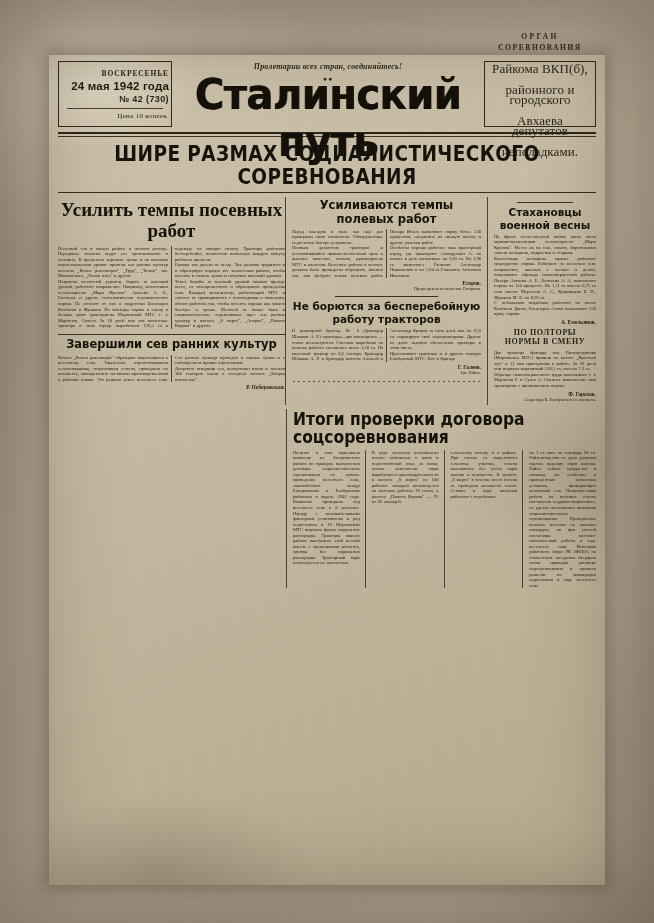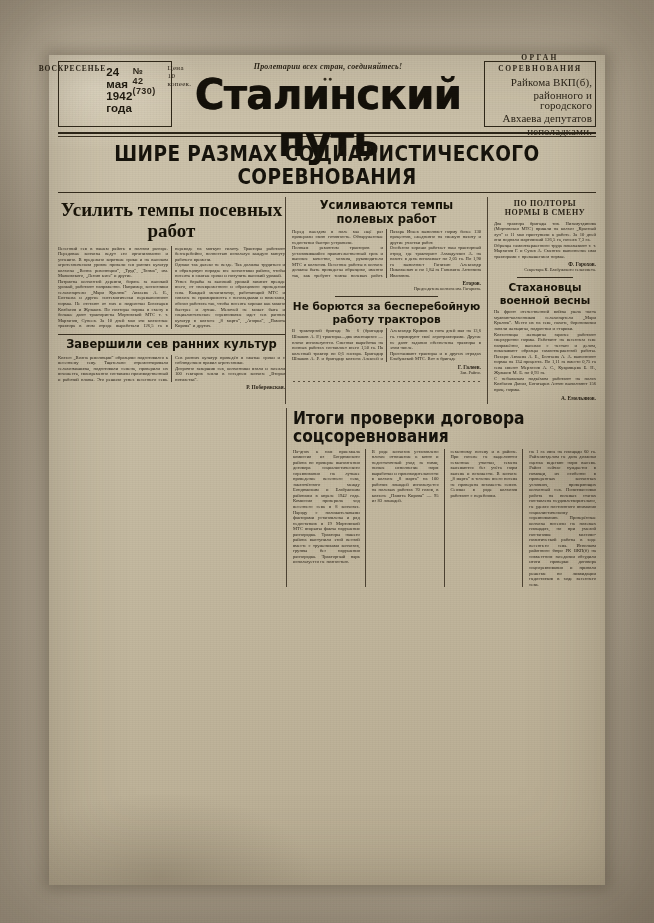--- a/index.html
+++ b/index.html
@@ -44,22 +44,22 @@
     pointer-events:none;
   }
   .inner{position:relative;z-index:3;}
 
   
   .masthead{display:flex;align-items:stretch;height:66px;}
   .mh-left{
     width:114px;flex:0 0 114px;
     border:1.4px solid #2f2819;
     box-sizing:border-box;
-    text-align:left;
-    display:flex;flex-direction:row;justify-content:center;
+    text-align:right;
+    display:flex;flex-direction:column;justify-content:center;
     padding:2px 2px;
   }
   .mh-weekday{font-size:7.5px;letter-spacing:.9px;font-weight:bold;color:#241e13;}
   .mh-date{font-size:11.5px;font-weight:bold;letter-spacing:.2px;margin-top:2px;color:#1f1a10;
            font-family:"Liberation Sans",sans-serif;}
   .mh-issue{font-size:9px;font-weight:bold;margin-top:2px;letter-spacing:.4px;
            font-family:"Liberation Sans",sans-serif;}
   .mh-rule{border-top:1px solid #4a4030;margin:4px 6px 3px 6px;}
   .mh-price{font-size:7px;letter-spacing:.3px;}
 
@@ -87,21 +87,21 @@
     width:112px;flex:0 0 112px;
     border:1.4px solid #2f2819;
     box-sizing:border-box;
     text-align:center;
     display:flex;flex-direction:column;justify-content:center;
     padding:3px 3px;
     line-height:10px;
   }
   .mh-organ{font-size:7.5px;letter-spacing:2.4px;font-weight:bold;}
   .mh-city{font-size:7.5px;letter-spacing:1.6px;font-weight:bold;margin-top:1px;}
-  .mh-sub{font-size:11px;letter-spacing:.1px;margin-top:3px;text-align:right;}
+  .mh-sub{font-size:13px;letter-spacing:.1px;margin-top:11px;}
 
   .rule-thick{border-top:2.6px solid #2c2518;margin:5px 0 0 0;}
   .rule-thin{border-top:1px solid #3a3122;margin:1.5px 0 0 0;}
 
   
   .banner{
     text-align:center;
     font-family:"DejaVu Sans",sans-serif;
     font-weight:bold;
     font-size:18.5px;
@@ -262,38 +262,38 @@
             <span class="role">Зав. Райпо.</span>
           </div>
           <div class="wave"></div>
         </div>
 
       </div>
 
       <div class="col col-c">
 
         <div class="blk">
+          <div class="kicker-rule short"></div>
+          <div class="hl-sans sm" style="white-space:pre-line">Стахановцы
+военной весны</div>
+          <div class="bt" style="white-space:pre-line">На фронт отечественной войны ушла часть мужчин-колхозников сельхозартели „Мари Куклюк“. Место их на севе, пахоте, бороновании заняли женщины, подростки и старики.
+Колхозницы женщины заранее работают сверхурочно нормы. Работают на весеннем севе напряжённо, высевая с честью и делом, показывают образцы самоотверженной работы. Пахари Авхаева А. Е., Болтаева А. А. выполняют нормы на 134 процента. По 1,11 га вместо 0,75 га сева имеют Мерзосов А. С., Кукрявцева Б. Н., Жульков М. Б. по 0,93 га.
+С небывалым подъёмом работают на полях Колбасов Данил, Богатырев Антон выполняют 156 проц. нормы.</div>
+          <div class="sig">А. Емельянов.</div>
+        </div>
+
+        <div class="blk">
           <div class="hl-caps" style="white-space:pre-line">ПО ПОЛТОРЫ
 НОРМЫ В СМЕНУ</div>
           <div class="bt" style="white-space:pre-line">Два трактора бригады тов. Низамутдинова (Мортовская МТС) пришли на колхоз „Красный луч“ и 11 мая приступили к работе. За 10 дней они подняли мартовский 126,5 га, посеяв 7,3 га.
 Образцы самоотверженного труда показывают т. т. Марзанов Г. и Суяев А. Сменное выполнение ими тракторами с превышением нормы.</div>
           <div class="sig">
             <span>Ф. Горохов.</span>
             <span class="role">Секретарь К. Елабужского сельсовета.</span>
           </div>
-        </div>
-
-        <div class="blk">
-          <div class="kicker-rule short"></div>
-          <div class="hl-sans sm" style="white-space:pre-line">Стахановцы
-военной весны</div>
-          <div class="bt" style="white-space:pre-line">На фронт отечественной войны ушла часть мужчин-колхозников сельхозартели „Мари Куклюк“. Место их на севе, пахоте, бороновании заняли женщины, подростки и старики.
-Колхозницы женщины заранее работают сверхурочно нормы. Работают на весеннем севе напряжённо, высевая с честью и делом, показывают образцы самоотверженной работы. Пахари Авхаева А. Е., Болтаева А. А. выполняют нормы на 134 процента. По 1,11 га вместо 0,75 га сева имеют Мерзосов А. С., Кукрявцева Б. Н., Жульков М. Б. по 0,93 га.
-С небывалым подъёмом работают на полях Колбасов Данил, Богатырев Антон выполняют 156 проц. нормы.</div>
-          <div class="sig">А. Емельянов.</div>
         </div>
 
       </div>
     </div>
 
     <div style="display:flex;margin-top:4px;">
       <div style="width:228px;flex:0 0 228px;"></div>
       <div style="flex:1;padding-left:6px;border-left:1px solid #4c4232;">
         <div class="hl-big-sans">Итоги проверки договора соцсоревнования</div>
         <div style="display:flex;gap:6px;">

